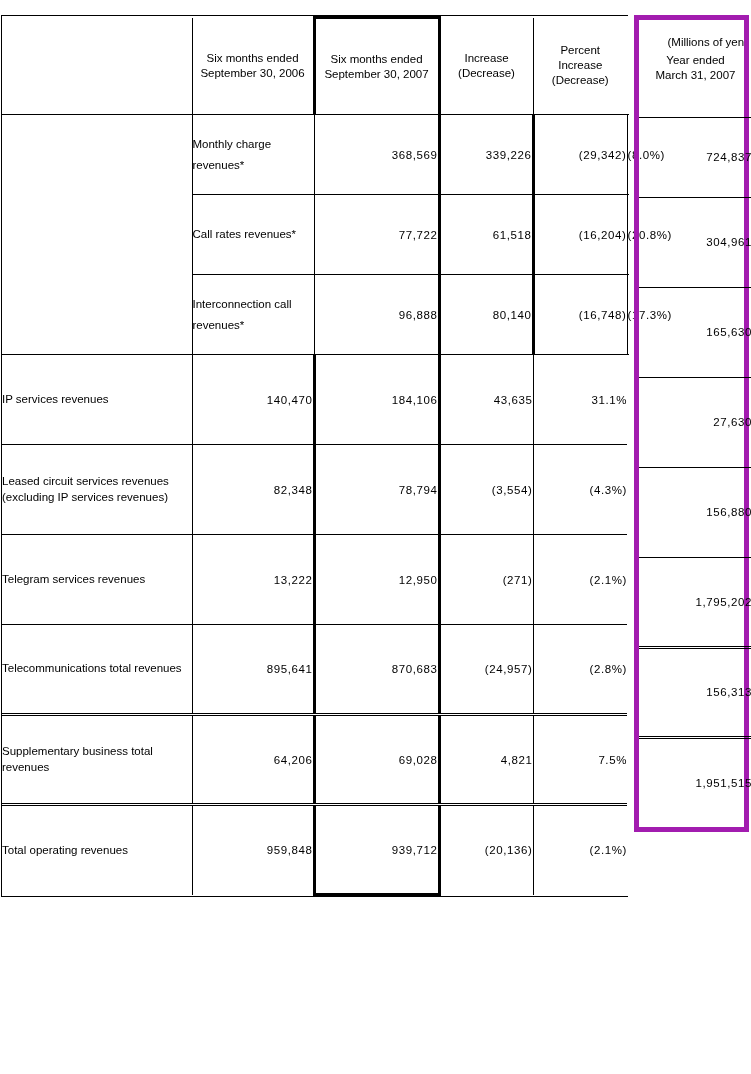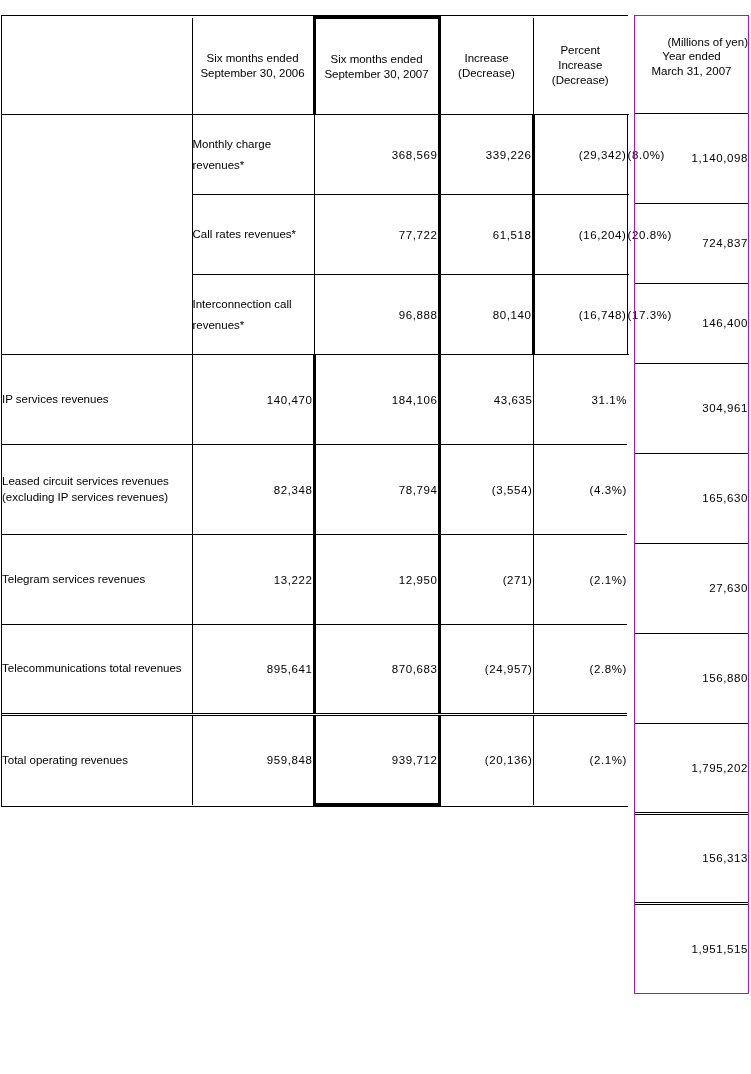--- a/index.html
+++ b/index.html
@@ -50,21 +50,21 @@
     display: flex;
     flex-direction: column;
   }
   
   #block-gap {
     width: 6px;
     flex: 0 0 6px;
   }
   #right-block {
     width: 115px;
-    border: 1px solid #a21caf;
+    border: 5px solid #a21caf;
     box-sizing: border-box;
     display: flex;
     flex-direction: column;
   }
 
   table.grid {
     border-collapse: collapse;
     table-layout: fixed;
     width: 100%;
     height: 100%;
@@ -243,20 +243,27 @@
             <td class="num-pct">(2.1%)</td>
           </tr>
           <tr class="r-main">
             <td class="lbl" colspan="1">Telecommunications total revenues</td>
             <td class="num">895,641</td>
             <td class="num col-emph">870,683</td>
             <td class="num">(24,957)</td>
             <td class="num-pct">(2.8%)</td>
           </tr>
           <tr class="r-main">
+            <td class="lbl sep-top" colspan="1">Supplementary business total revenues</td>
+            <td class="num sep-top">64,206</td>
+            <td class="num col-emph sep-top">69,028</td>
+            <td class="num sep-top">4,821</td>
+            <td class="num-pct sep-top">7.5%</td>
+          </tr>
+          <tr class="r-main">
             <td class="lbl lbl-indent sep-top" colspan="1">Total operating revenues</td>
             <td class="num sep-top">959,848</td>
             <td class="num col-emph sep-top">939,712</td>
             <td class="num sep-top">(20,136)</td>
             <td class="num-pct sep-top">(2.1%)</td>
           </tr>
         </tbody>
     </table>
   </div>
 
@@ -267,28 +274,22 @@
       <colgroup>
         <col class="c-year">
       </colgroup>
       <tbody id="right-body">
           <tr>
             <td class="hdr rhdr">
               <span class="hdr-inner">Year ended</span>
               <span class="hdr-inner">March 31, 2007</span>
             </td>
           </tr>
-          <tr class="r-main">
-            <td class="num">1,140,098</td>
-          </tr>
           <tr class="r-sub">
             <td class="num">724,837</td>
-          </tr>
-          <tr class="r-sub">
-            <td class="num">146,400</td>
           </tr>
           <tr class="r-main">
             <td class="num">304,961</td>
           </tr>
           <tr class="r-main">
             <td class="num">165,630</td>
           </tr>
           <tr class="r-main">
             <td class="num">27,630</td>
           </tr>

